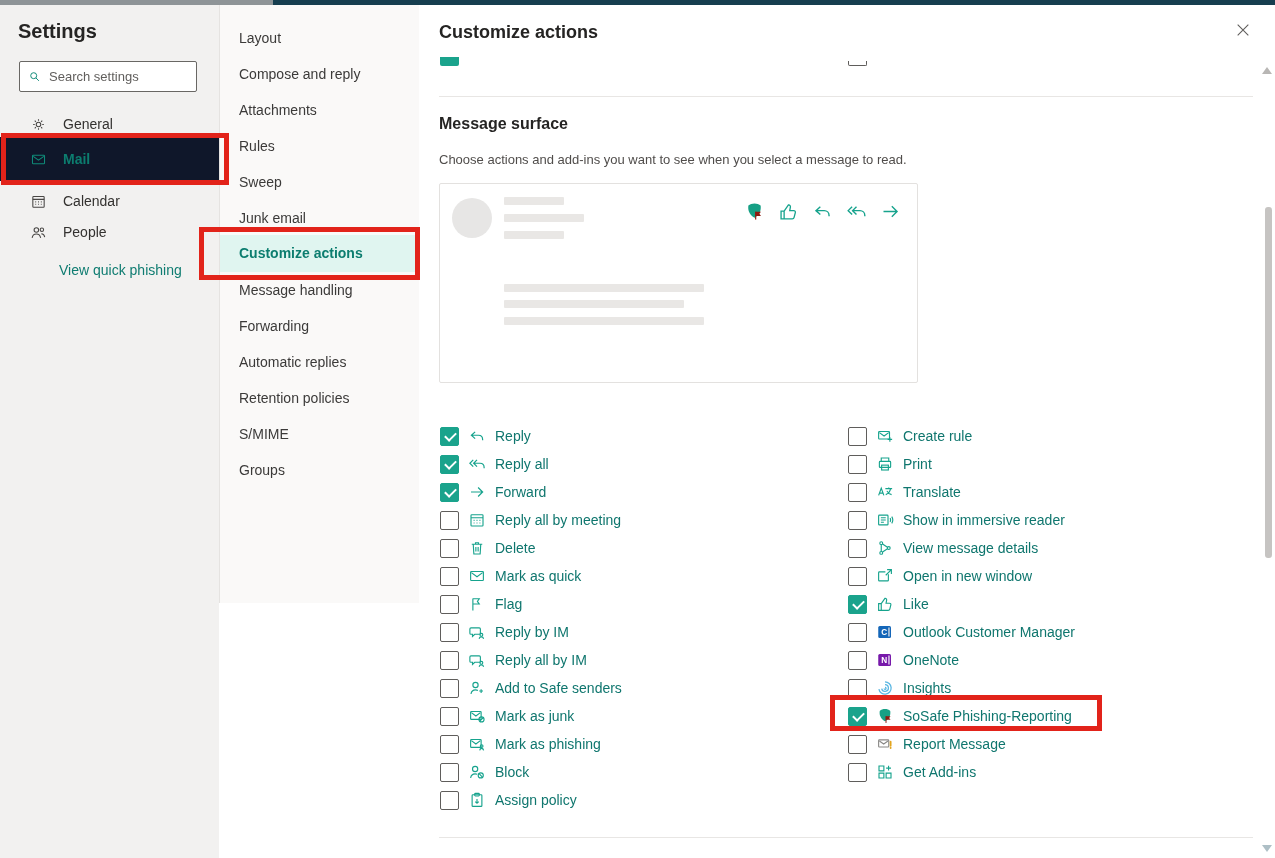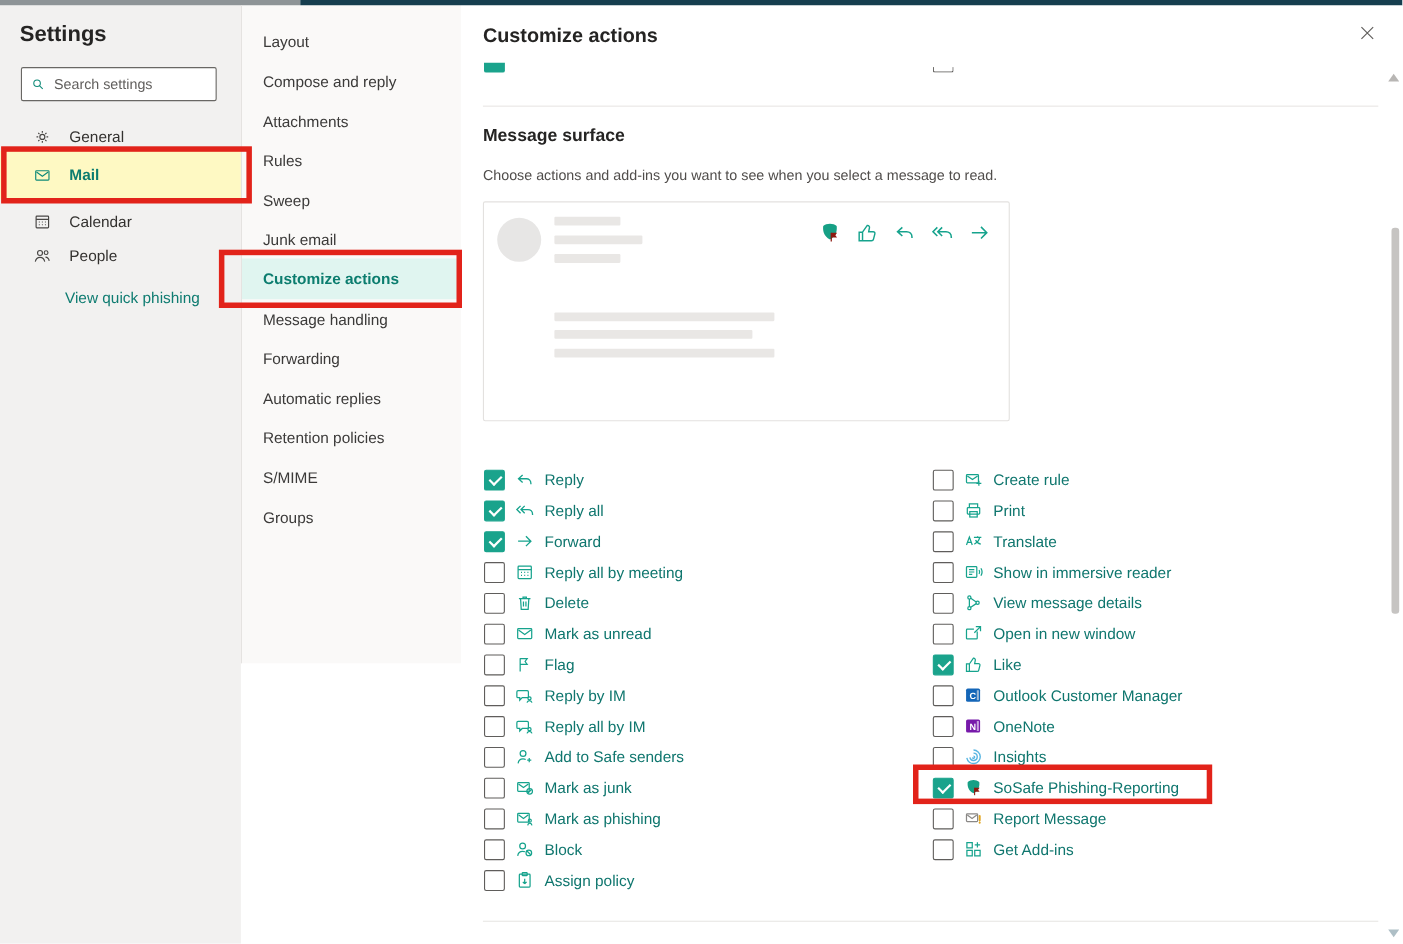--- a/index.html
+++ b/index.html
@@ -29,21 +29,21 @@
     border:none; outline:none; background:transparent; width:100%;
     font-family:inherit; font-size:13px; color:#3b3a39;
   }
   .searchbox input::placeholder { color:#605e5c; }
   .nav1-item {
     position:absolute; left:0; width:219px; height:36px;
     display:flex; align-items:center; gap:16px; padding-left:30px;
     font-size:14px; color:#33312f; cursor:pointer;
   }
   .nav1-item .nicon { width:17px; height:17px; color:#484644; flex:0 0 auto; }
-  .nav1-item.selected { height:44px; background:#fef9c3; font-weight:700; color:#0c7d6f; }
+  .nav1-item.selected { height:44px; background:#0f172a; font-weight:700; color:#0c7d6f; }
   .nav1-item.selected .nicon { color:#0f8a78; }
   .quick-link { position:absolute; left:59px; top:257px; font-size:14px; color:#0f7c71; cursor:pointer; }
 
   
   .nav2-item {
     position:absolute; left:0; width:200px; height:36px; line-height:36px;
     padding-left:19px; font-size:14px; color:#3b3a39; cursor:pointer;
   }
   .nav2-item.selected {
     height:37px; line-height:37px; width:196px;
@@ -395,21 +395,21 @@
       <svg class="aicon" viewBox="0 0 24 24">
           <use href="#sym-trash"></use>
         </svg>
       <span class="lbl">Delete</span>
     </div>
     <div class="row">
       <span class="cb"></span>
       <svg class="aicon" viewBox="0 0 24 24">
           <use href="#sym-envelope"></use>
         </svg>
-      <span class="lbl">Mark as unread</span>
+      <span class="lbl">Mark as quick</span>
     </div>
     <div class="row">
       <span class="cb"></span>
       <svg class="aicon" viewBox="0 0 24 24">
           <use href="#sym-flag"></use>
         </svg>
       <span class="lbl">Flag</span>
     </div>
     <div class="row">
       <span class="cb"></span>

